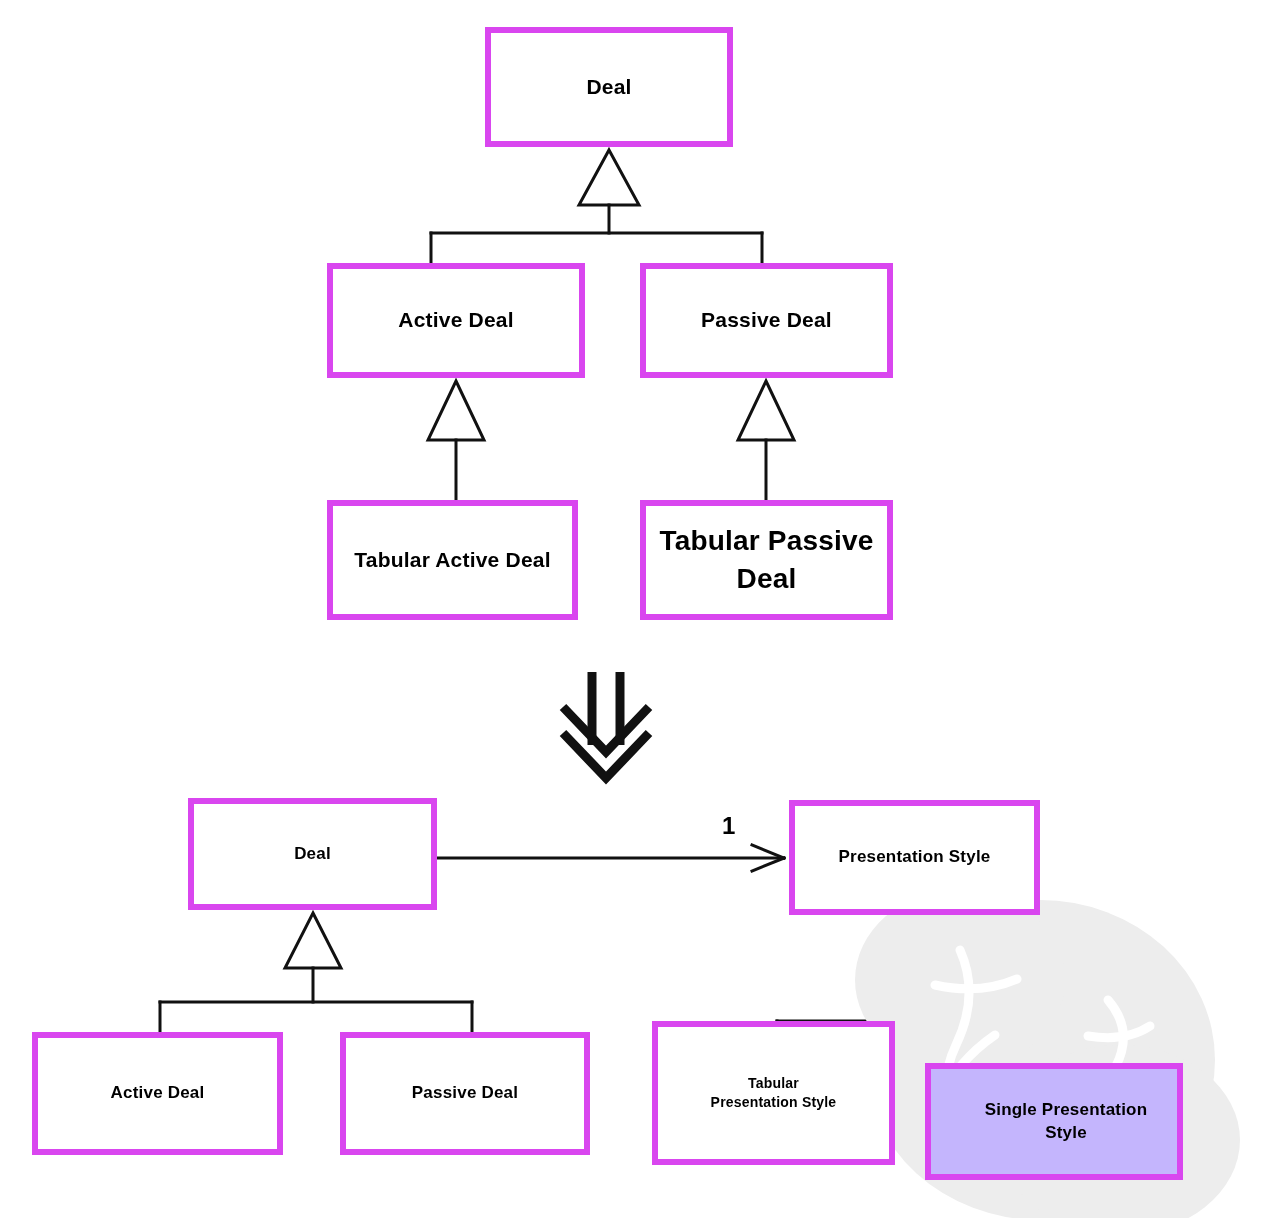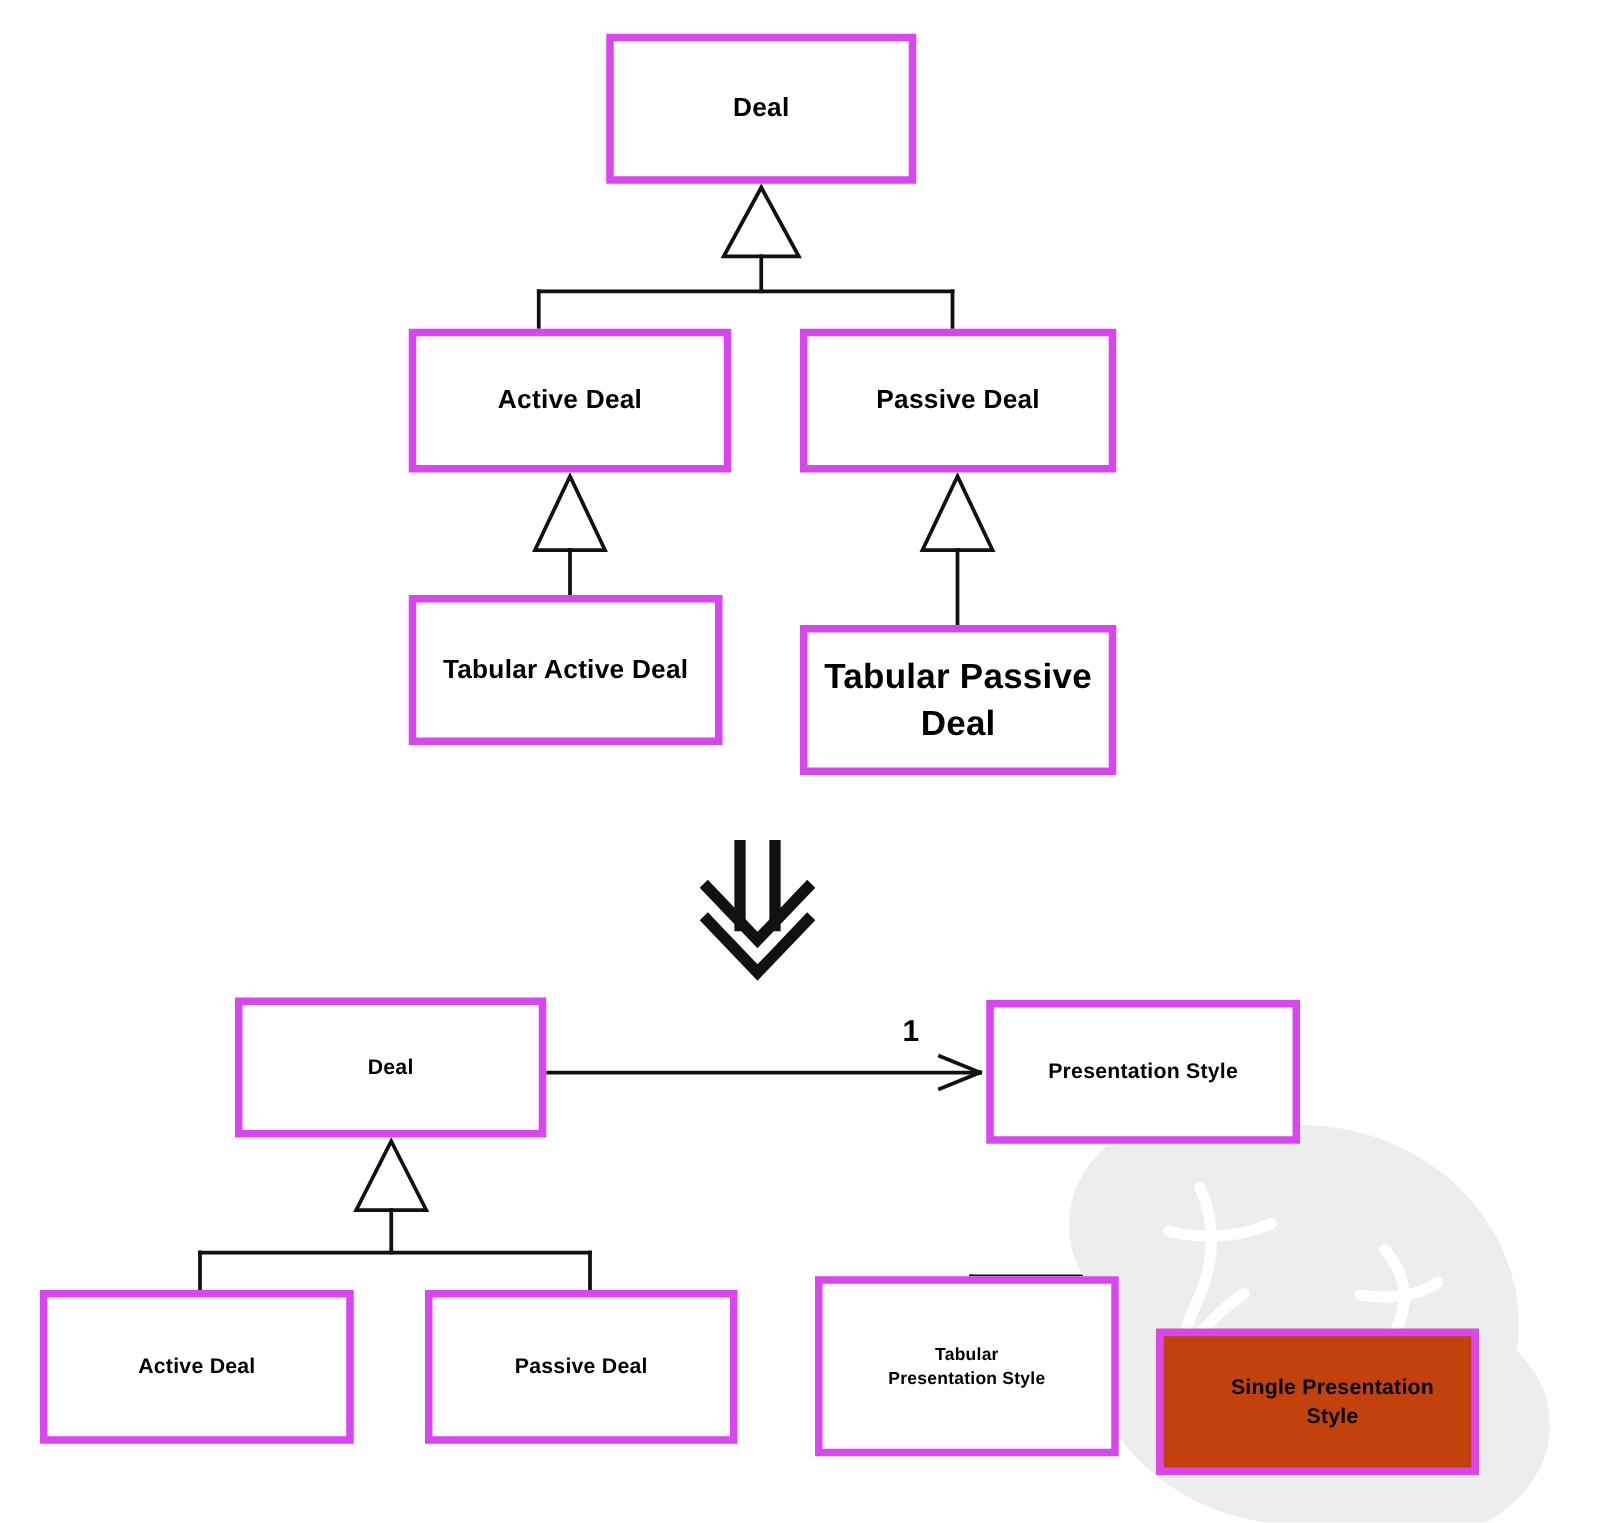--- a/index.html
+++ b/index.html
@@ -33,21 +33,21 @@
     align-items: center;
     justify-content: center;
     text-align: center;
     font-weight: bold;
     color: #000000;
     letter-spacing: 0.2px;
     line-height: 1.35;
     z-index: 3;
   }
   .node.shaded {
-    background: #c2410c;
+    background: #c4b5fd;
     padding-left: 24px;
   }
   .node .label {
     display: block;
     padding: 0 8px;
   }
   .mult-label {
     position: absolute;
     font-weight: bold;
     color: #000000;
@@ -130,21 +130,21 @@
   </div>
 
   <div class="node" style="left:327px; top:263px; width:258px; height:115px; font-size:21px;">
     <span class="label">Active Deal</span>
   </div>
 
   <div class="node" style="left:640px; top:263px; width:253px; height:115px; font-size:21px;">
     <span class="label">Passive Deal</span>
   </div>
 
-  <div class="node" style="left:327px; top:476px; width:251px; height:120px; font-size:21px;">
+  <div class="node" style="left:327px; top:500px; width:251px; height:120px; font-size:21px;">
     <span class="label">Tabular Active Deal</span>
   </div>
 
   <div class="node" style="left:640px; top:500px; width:253px; height:120px; font-size:28px;">
     <span class="label">Tabular Passive Deal</span>
   </div>
 
   <div class="node" style="left:188px; top:798px; width:249px; height:112px; font-size:17px;">
     <span class="label">Deal</span>
   </div>

